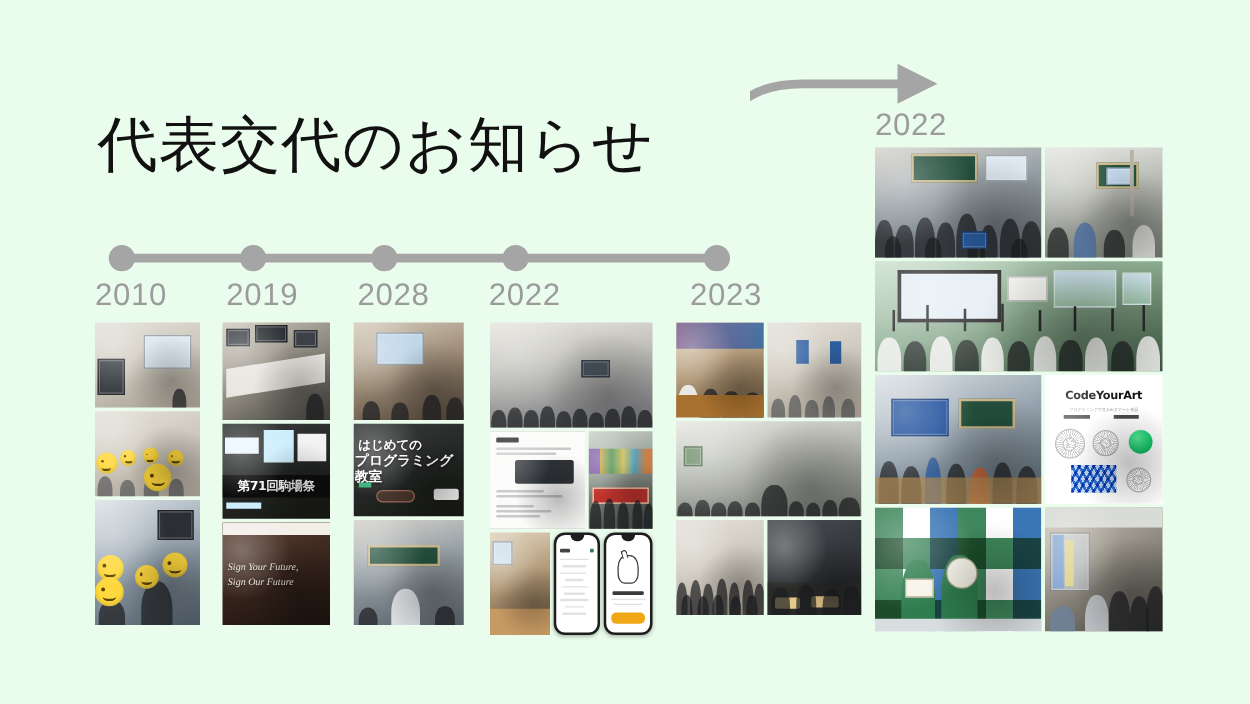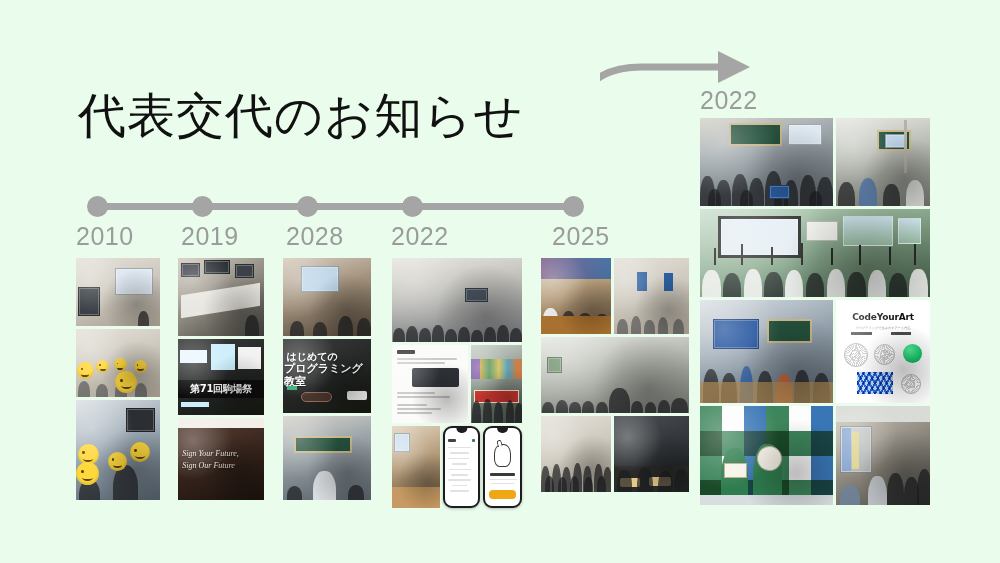--- a/index.html
+++ b/index.html
@@ -287,21 +287,21 @@
     <div class="tl-node" style="left:87px;"></div>
     <div class="tl-node" style="left:192px;"></div>
     <div class="tl-node" style="left:297px;"></div>
     <div class="tl-node" style="left:402px;"></div>
     <div class="tl-node" style="left:563px;"></div>
 
     <div class="tl-year" style="left:76px;">2010</div>
     <div class="tl-year" style="left:181px;">2019</div>
     <div class="tl-year" style="left:286px;">2028</div>
     <div class="tl-year" style="left:391px;">2022</div>
-    <div class="tl-year" style="left:552px;">2025</div>
+    <div class="tl-year" style="left:552px;">2023</div>
 
     <svg id="tl-arrow" width="180" height="180" viewBox="0 0 180 180">
       <path d="M -26 172 L -26 95 Q -26 27 42 27 L 120 27" fill="none" stroke="#a5a5a5" stroke-width="7" stroke-linecap="butt"></path>
       <polygon points="118,11 150,27 118,43" fill="#a5a5a5"></polygon>
     </svg>
 
     <div id="year-2024-label">2022</div>
   </div>
 
   <div id="photos">

